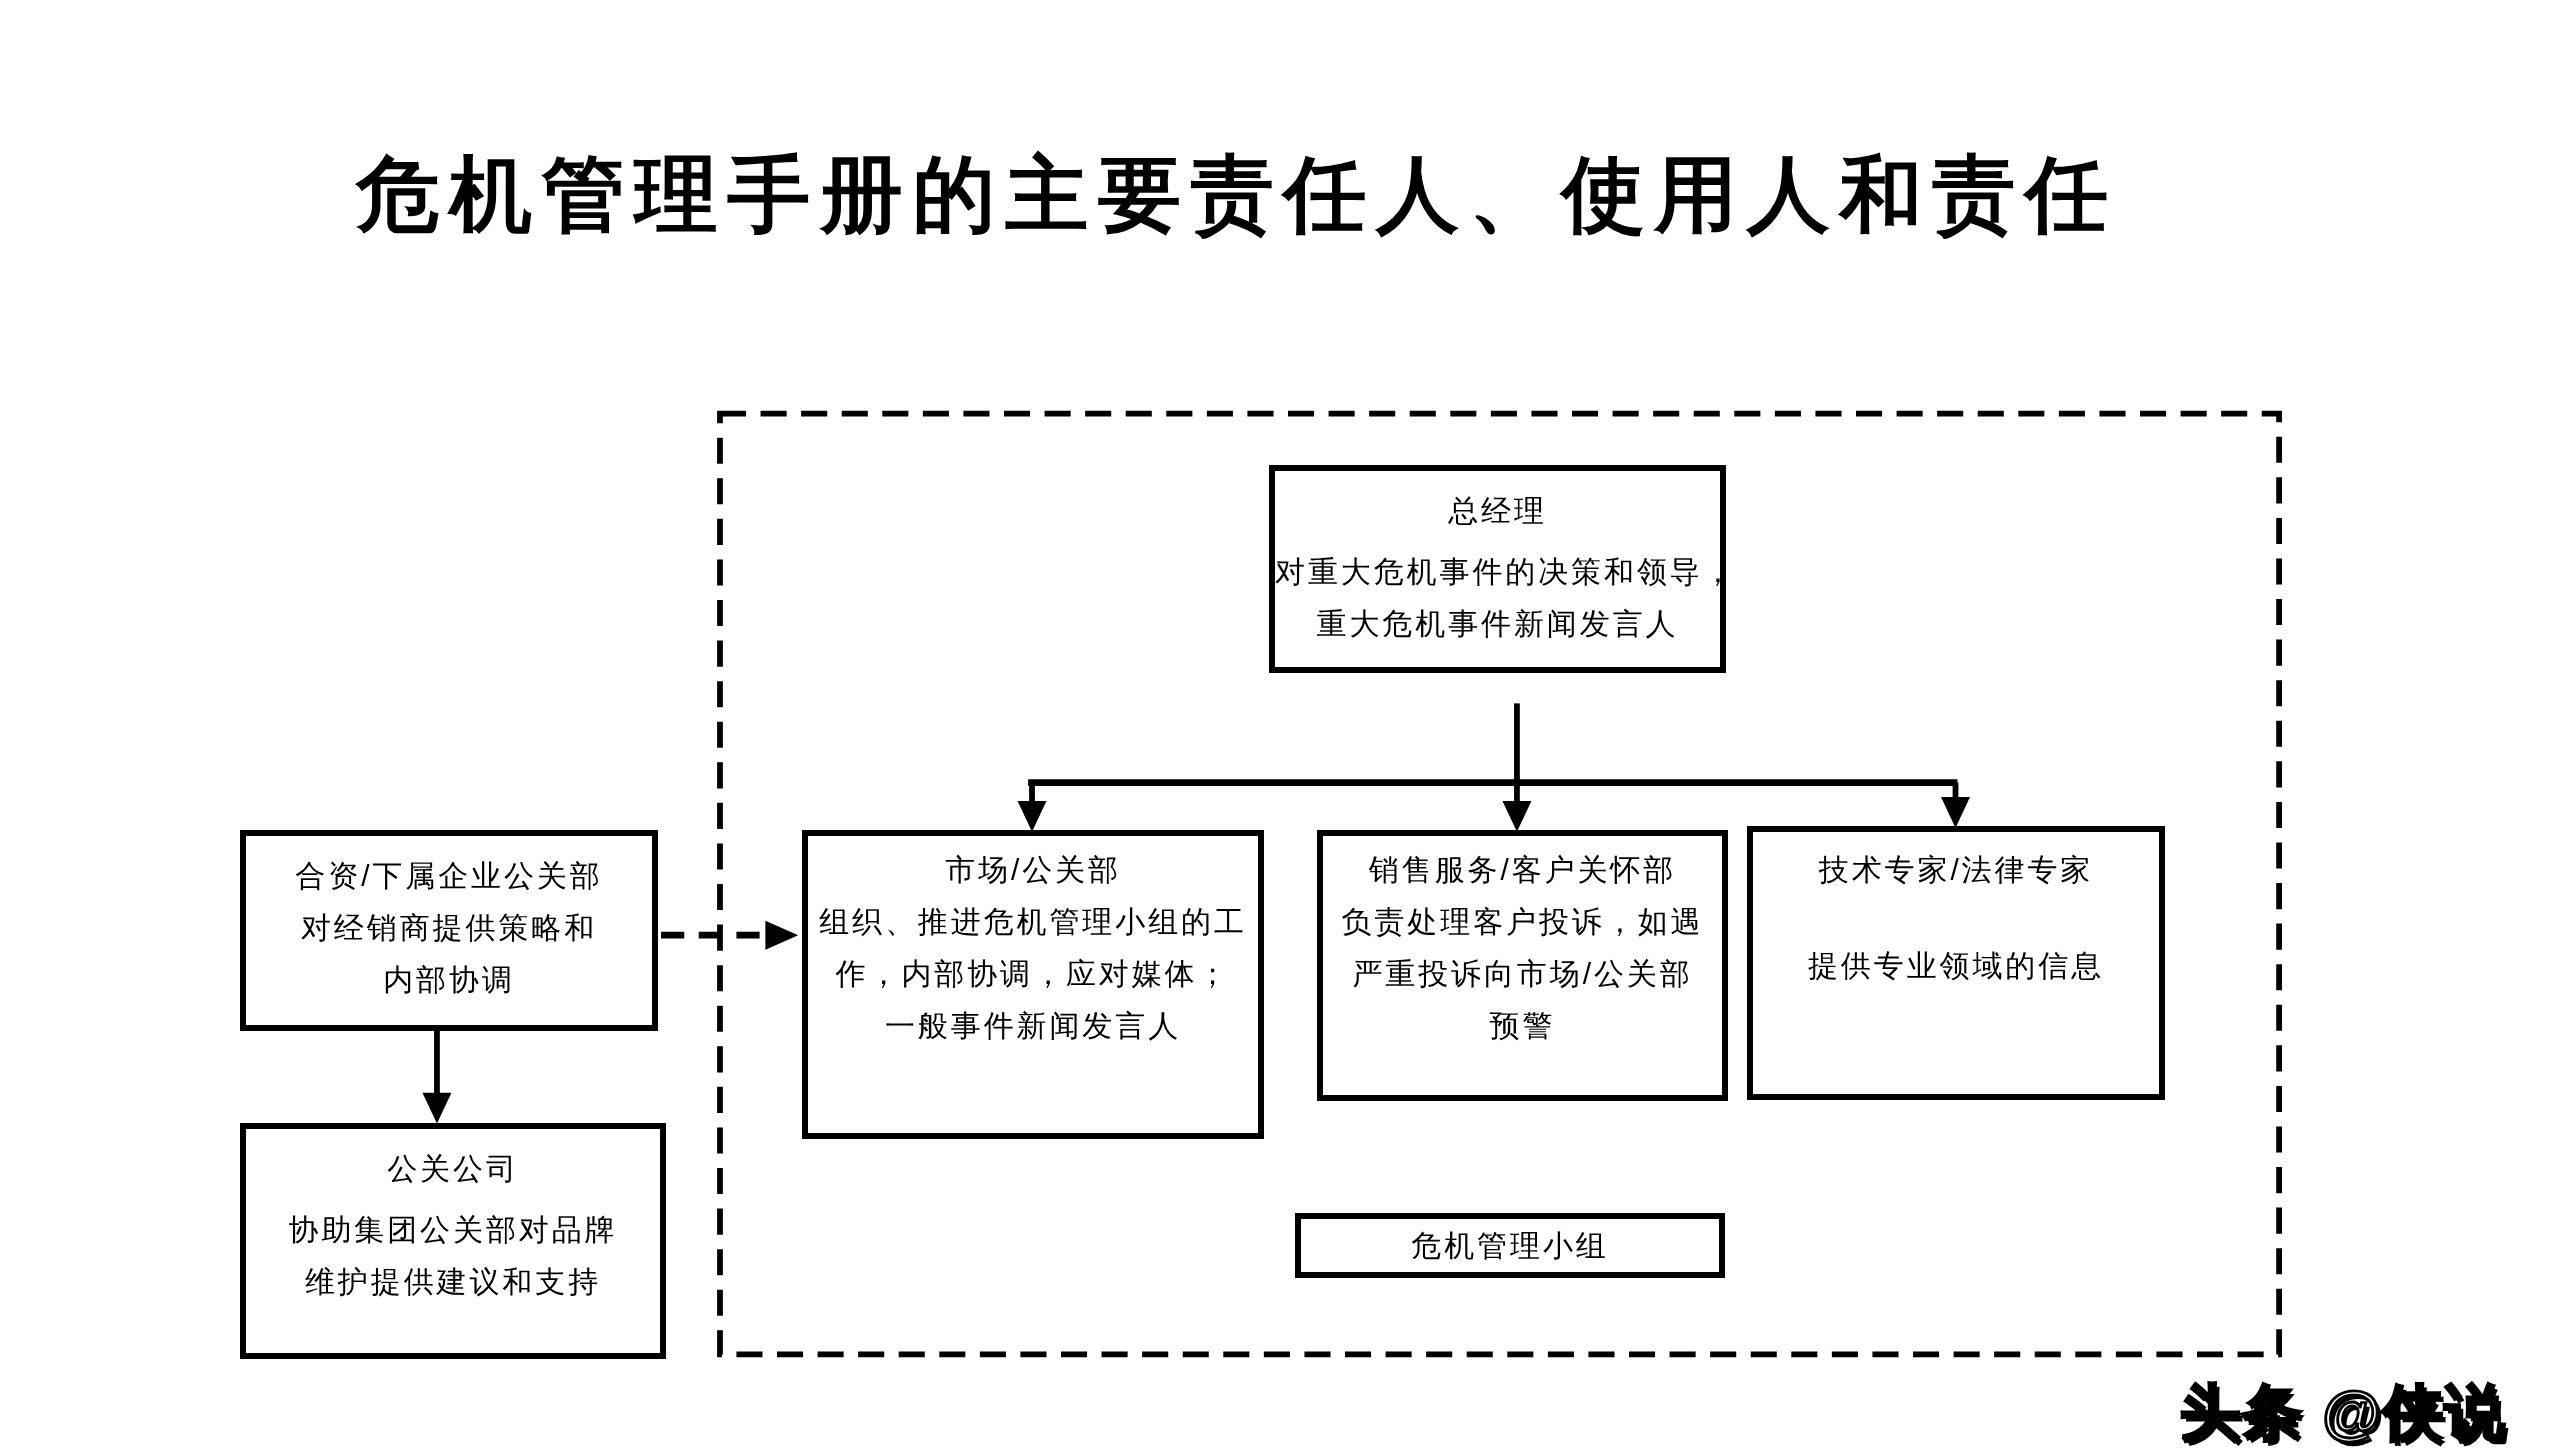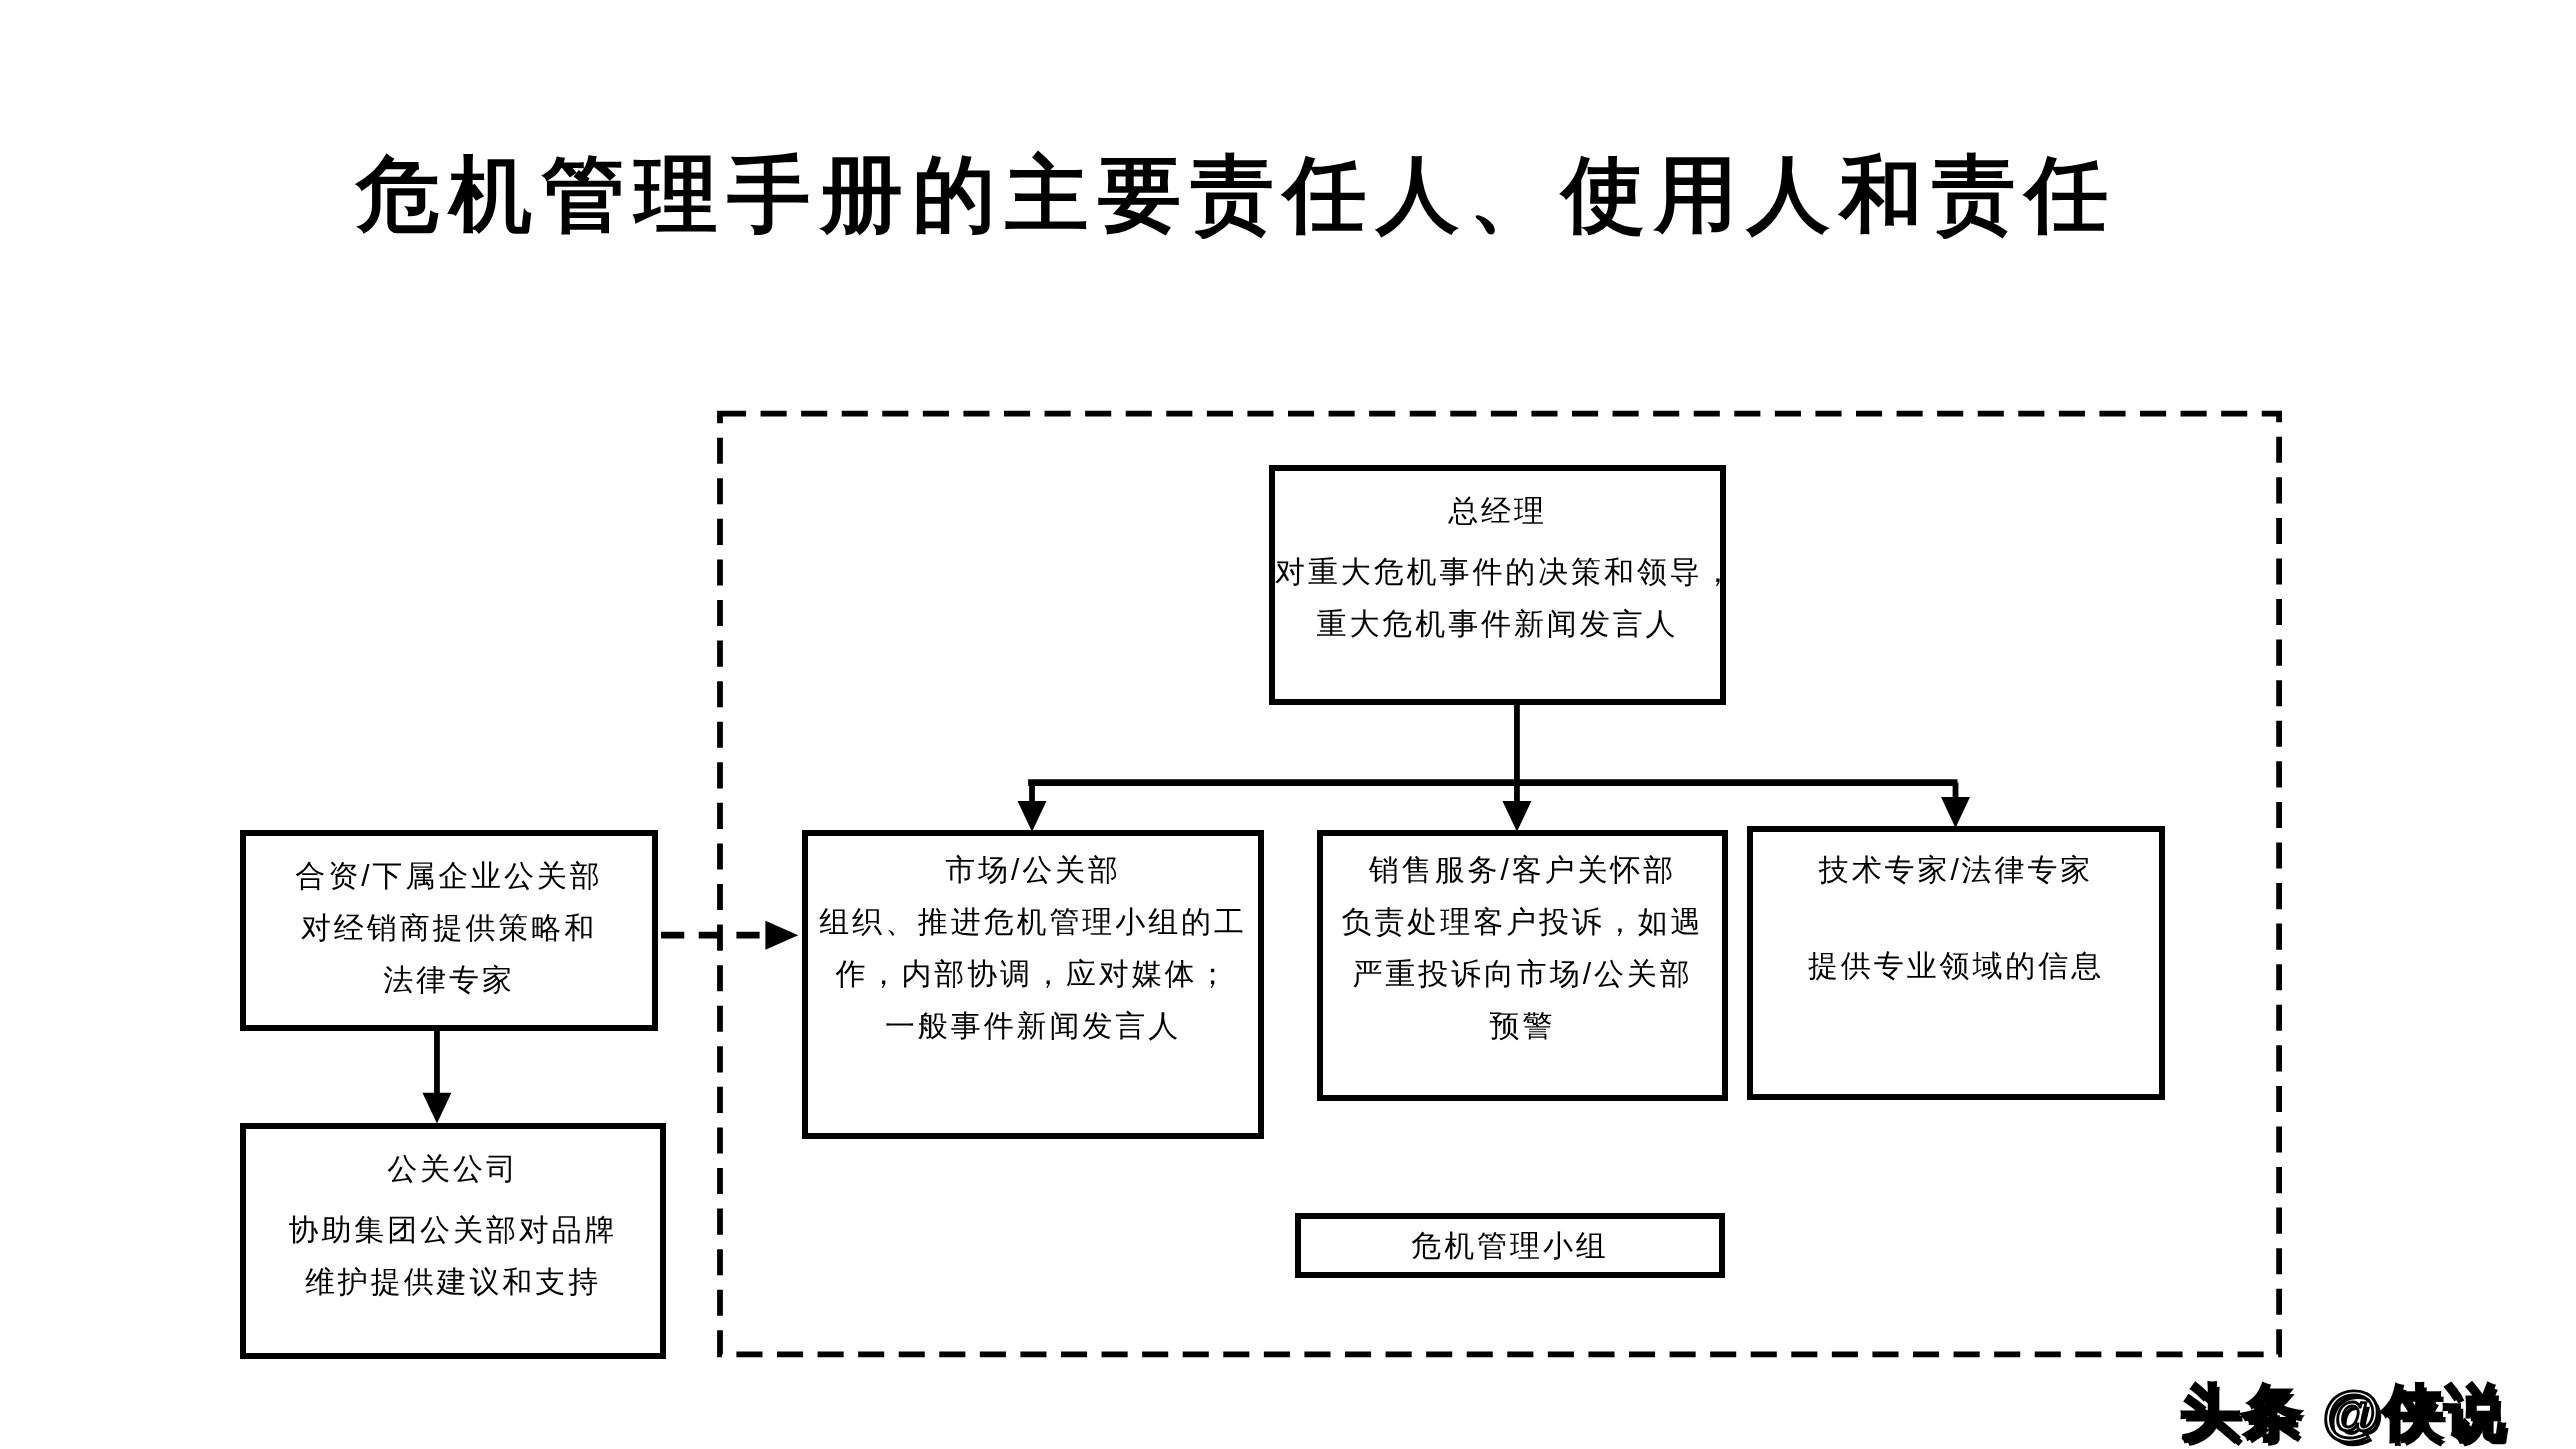--- a/index.html
+++ b/index.html
@@ -44,21 +44,21 @@
     text-align: center;
     font-size: 30px;
     letter-spacing: 2.9px;
     line-height: 52px;
     color: #000;
   }
   .node .line { white-space: nowrap; }
   .node .hgap { margin-bottom: 9.7px; }
   .node .gap-top { margin-top: 44px; }
 
-  .node-gm        { left: 1269px; top: 433px;  width: 457px; height: 240px; padding-top: 13.5px; }
+  .node-gm        { left: 1269px; top: 433px;  width: 457px; height: 208px; padding-top: 13.5px; }
   .node-jv        { left: 240px;  top: 798px;  width: 418px; height: 201px; padding-top: 13.5px; }
   .node-agency    { left: 240px;  top: 1091px; width: 426px; height: 236px; padding-top: 13.5px; }
   .node-marketing { left: 802px;  top: 798px;  width: 462px; height: 309px; padding-top: 7.7px; }
   .node-sales     { left: 1317px; top: 798px;  width: 411px; height: 271px; padding-top: 7.7px; }
   .node-experts   { left: 1747px; top: 794px;  width: 418px; height: 274px; padding-top: 11.6px; }
   .node-team      { left: 1295px; top: 1181px; width: 430px; height: 65px;  padding-top: 0px; line-height: 54px; text-align: center; }
 
   .watermark {
     position: absolute;
     left: 2180px;
@@ -104,21 +104,21 @@
 
   <div class="node node-gm">
     <div class="line hgap">总经理</div>
     <div class="line">对重大危机事件的决策和领导，</div>
     <div class="line">重大危机事件新闻发言人</div>
   </div>
 
   <div class="node node-jv">
     <div class="line">合资/下属企业公关部</div>
     <div class="line">对经销商提供策略和</div>
-    <div class="line">法律专家</div>
+    <div class="line">内部协调</div>
   </div>
 
   <div class="node node-agency">
     <div class="line hgap">公关公司</div>
     <div class="line">协助集团公关部对品牌</div>
     <div class="line">维护提供建议和支持</div>
   </div>
 
   <div class="node node-marketing">
     <div class="line">市场/公关部</div>

